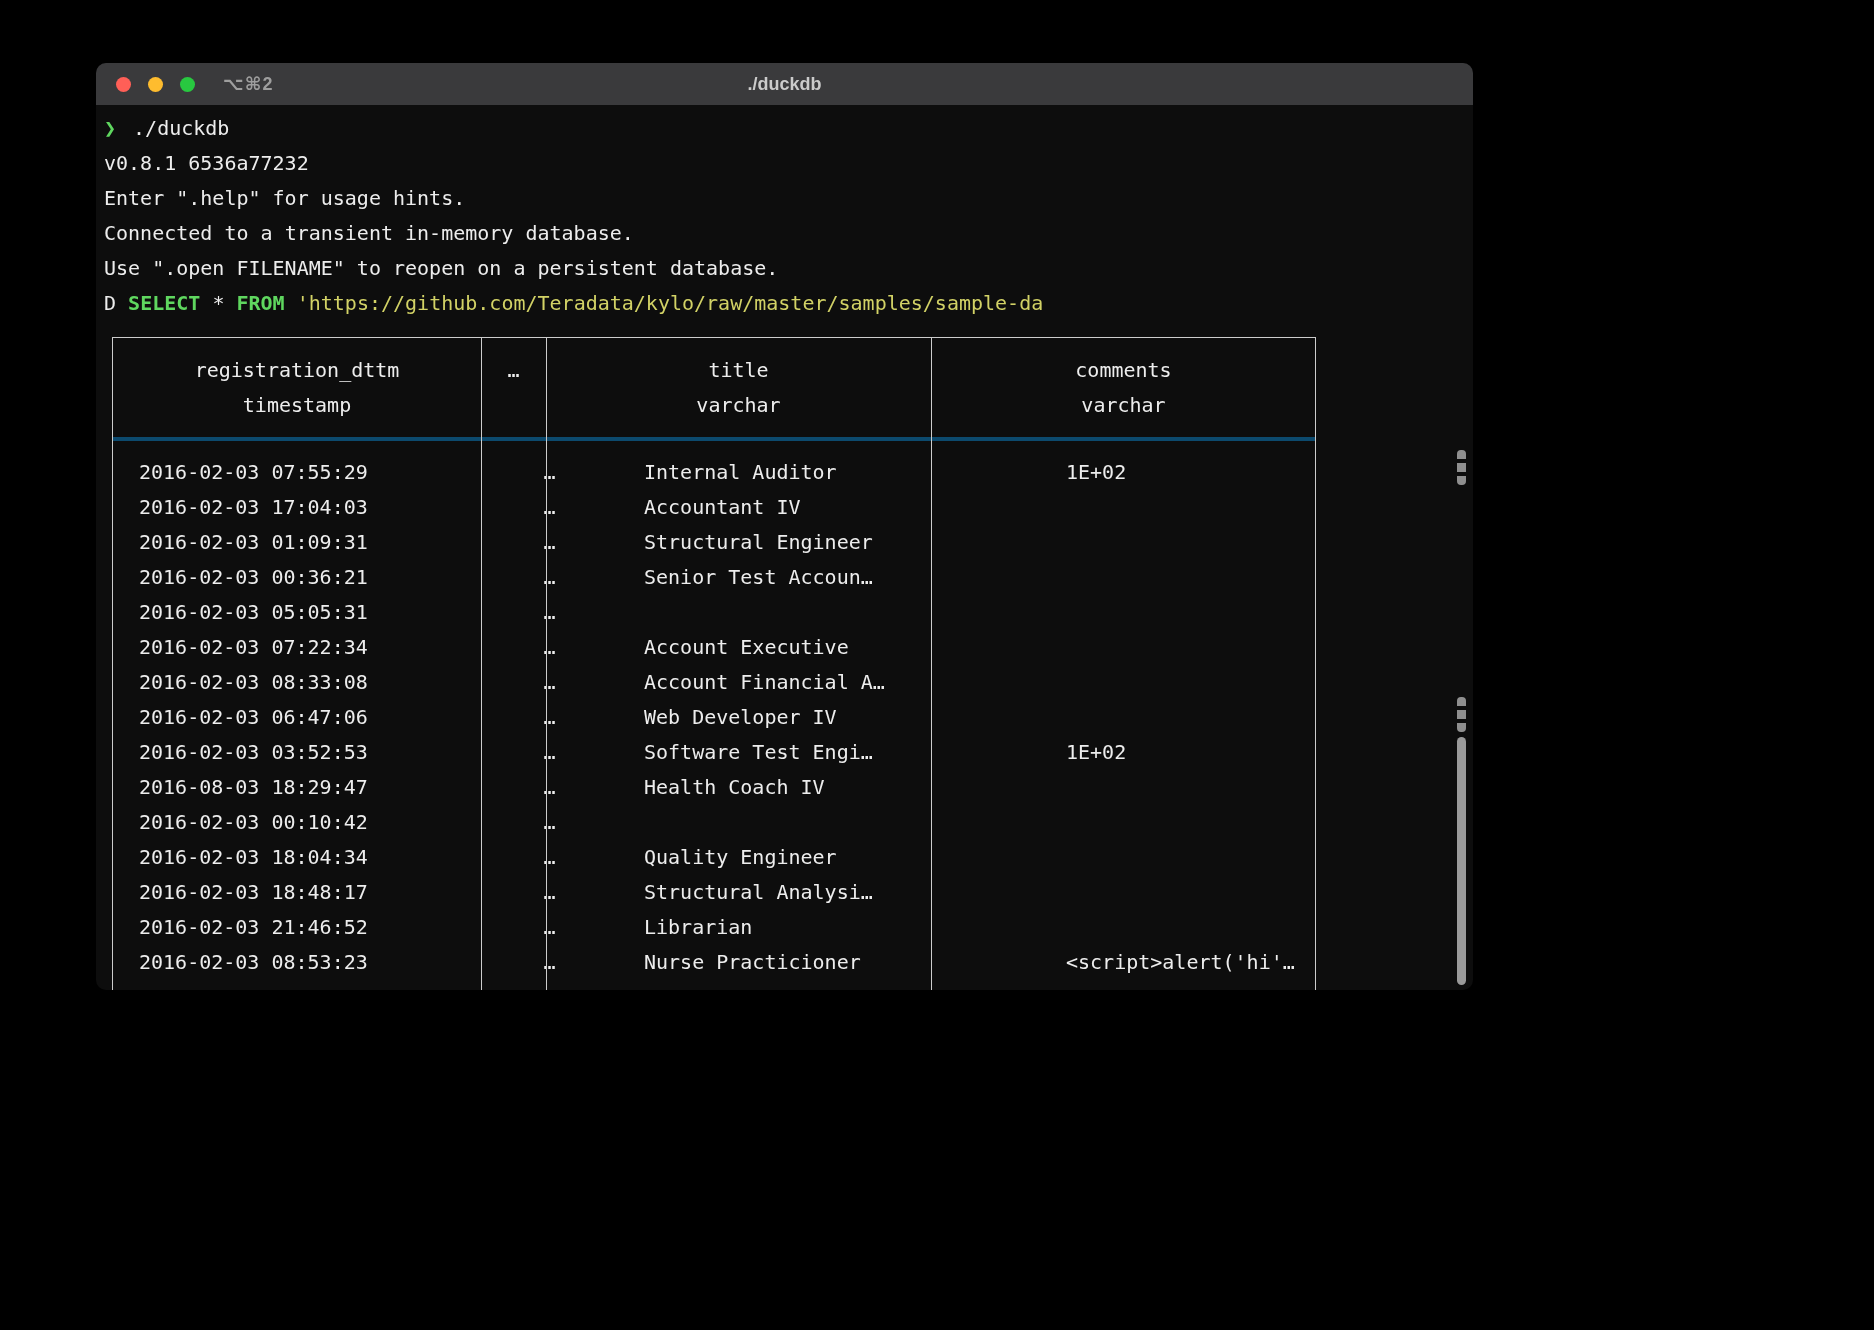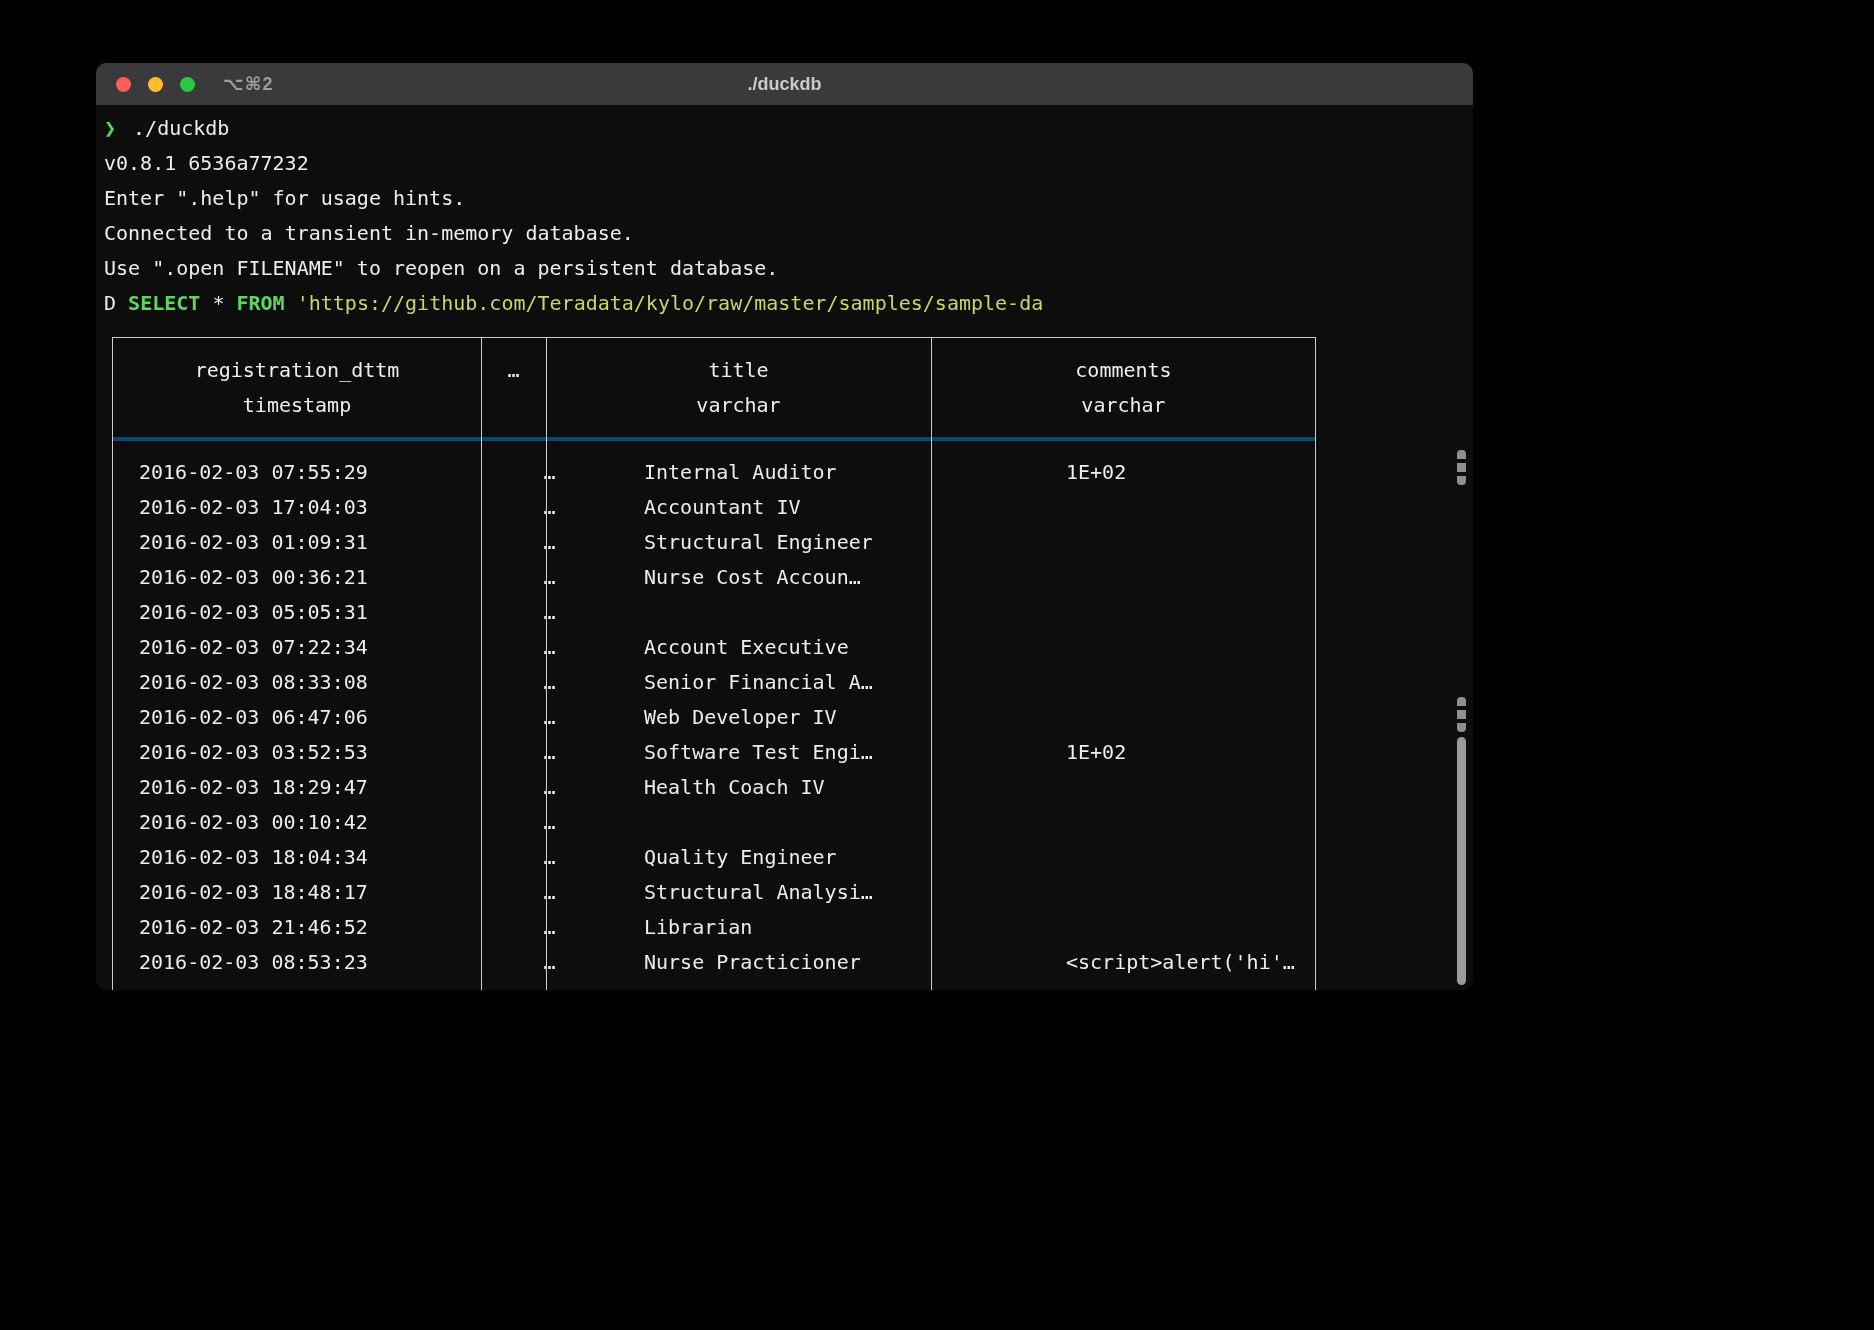--- a/index.html
+++ b/index.html
@@ -215,61 +215,61 @@
             <div class="trow">
               <div class="cell c-dttm">2016-02-03 01:09:31</div>
               <div class="cell c-dots">…</div>
               <div class="cell c-title">Structural Engineer</div>
               <div class="cell c-comments"></div>
             </div>
 
             <div class="trow">
               <div class="cell c-dttm">2016-02-03 00:36:21</div>
               <div class="cell c-dots">…</div>
-              <div class="cell c-title">Nurse Cost Accoun…</div>
+              <div class="cell c-title">Senior Test Accoun…</div>
               <div class="cell c-comments"></div>
             </div>
 
             <div class="trow">
               <div class="cell c-dttm">2016-02-03 05:05:31</div>
               <div class="cell c-dots">…</div>
               <div class="cell c-title"></div>
               <div class="cell c-comments"></div>
             </div>
 
             <div class="trow">
               <div class="cell c-dttm">2016-02-03 07:22:34</div>
               <div class="cell c-dots">…</div>
               <div class="cell c-title">Account Executive</div>
               <div class="cell c-comments"></div>
             </div>
 
             <div class="trow">
               <div class="cell c-dttm">2016-02-03 08:33:08</div>
               <div class="cell c-dots">…</div>
-              <div class="cell c-title">Senior Financial A…</div>
+              <div class="cell c-title">Account Financial A…</div>
               <div class="cell c-comments"></div>
             </div>
 
             <div class="trow">
               <div class="cell c-dttm">2016-02-03 06:47:06</div>
               <div class="cell c-dots">…</div>
               <div class="cell c-title">Web Developer IV</div>
               <div class="cell c-comments"></div>
             </div>
 
             <div class="trow">
               <div class="cell c-dttm">2016-02-03 03:52:53</div>
               <div class="cell c-dots">…</div>
               <div class="cell c-title">Software Test Engi…</div>
               <div class="cell c-comments">1E+02</div>
             </div>
 
             <div class="trow">
-              <div class="cell c-dttm">2016-02-03 18:29:47</div>
+              <div class="cell c-dttm">2016-08-03 18:29:47</div>
               <div class="cell c-dots">…</div>
               <div class="cell c-title">Health Coach IV</div>
               <div class="cell c-comments"></div>
             </div>
 
             <div class="trow">
               <div class="cell c-dttm">2016-02-03 00:10:42</div>
               <div class="cell c-dots">…</div>
               <div class="cell c-title"></div>
               <div class="cell c-comments"></div>

